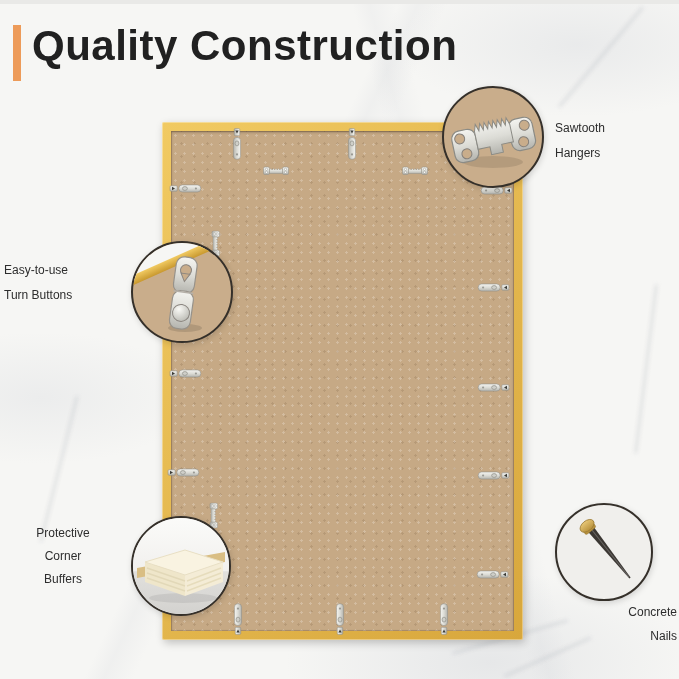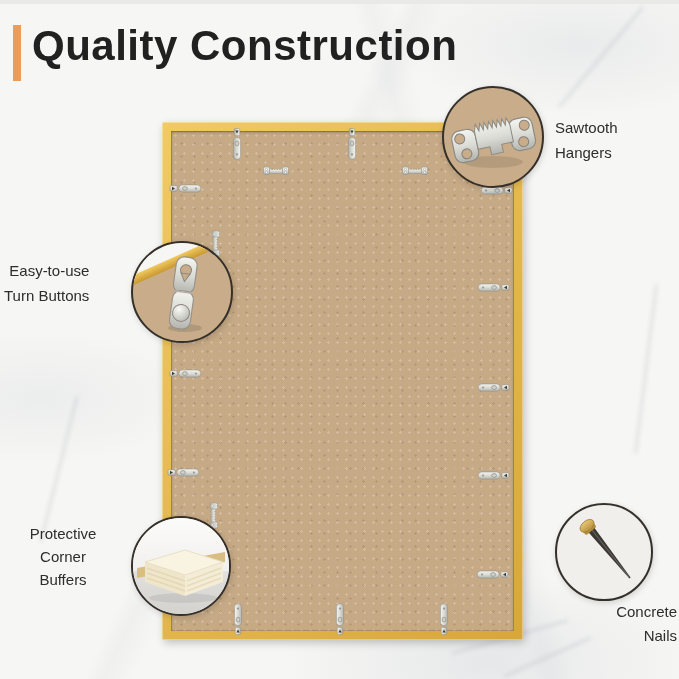--- a/index.html
+++ b/index.html
@@ -49,23 +49,23 @@
   #callout-sawtooth{left:442px;top:82px;width:98px;height:98px;background:var(--callout-tan,#C9AD8B);}
   #callout-turn{left:131px;top:237px;width:98px;height:98px;background:var(--callout-tan,#C9AD8B);}
   #callout-buffer{left:131px;top:512px;width:96px;height:96px;background:#ECEBE9;}
   #callout-nail{left:555px;top:499px;width:94px;height:94px;background:#F0EFEC;}
   .tc-white{position:absolute;left:-56px;top:-67px;width:160px;height:90px;background:#F6F6F4;transform:rotate(-24deg);}
   .tc-gold{position:absolute;left:-38px;top:14px;width:160px;height:9px;transform:rotate(-24deg);
     background:linear-gradient(180deg,#F1CA62,#C9992F);}
   .callout svg{position:absolute;left:0;top:0;}
 
   
-  .callout-label{position:absolute;color:var(--label-text,#2D2D2D);font-size:15px;white-space:pre-line;}
+  .callout-label{position:absolute;color:var(--label-text,#2D2D2D);font-size:12px;white-space:pre-line;}
   #label-sawtooth{left:555px;top:112px;line-height:24.5px;text-align:left;}
-  #label-turn{left:4px;top:254px;line-height:25px;text-align:right;}
+  #label-turn{left:4px;top:254px;line-height:25px;text-align:left;}
   #label-buffer{left:6px;top:518px;width:114px;line-height:23px;text-align:center;}
   #label-nail{left:527px;top:596px;width:150px;line-height:24px;text-align:right;}
 </style>
 </head>
 <body>
 
 <div id="stage">
 
   <svg width="0" height="0" style="position:absolute" aria-hidden="true">
     <defs>

